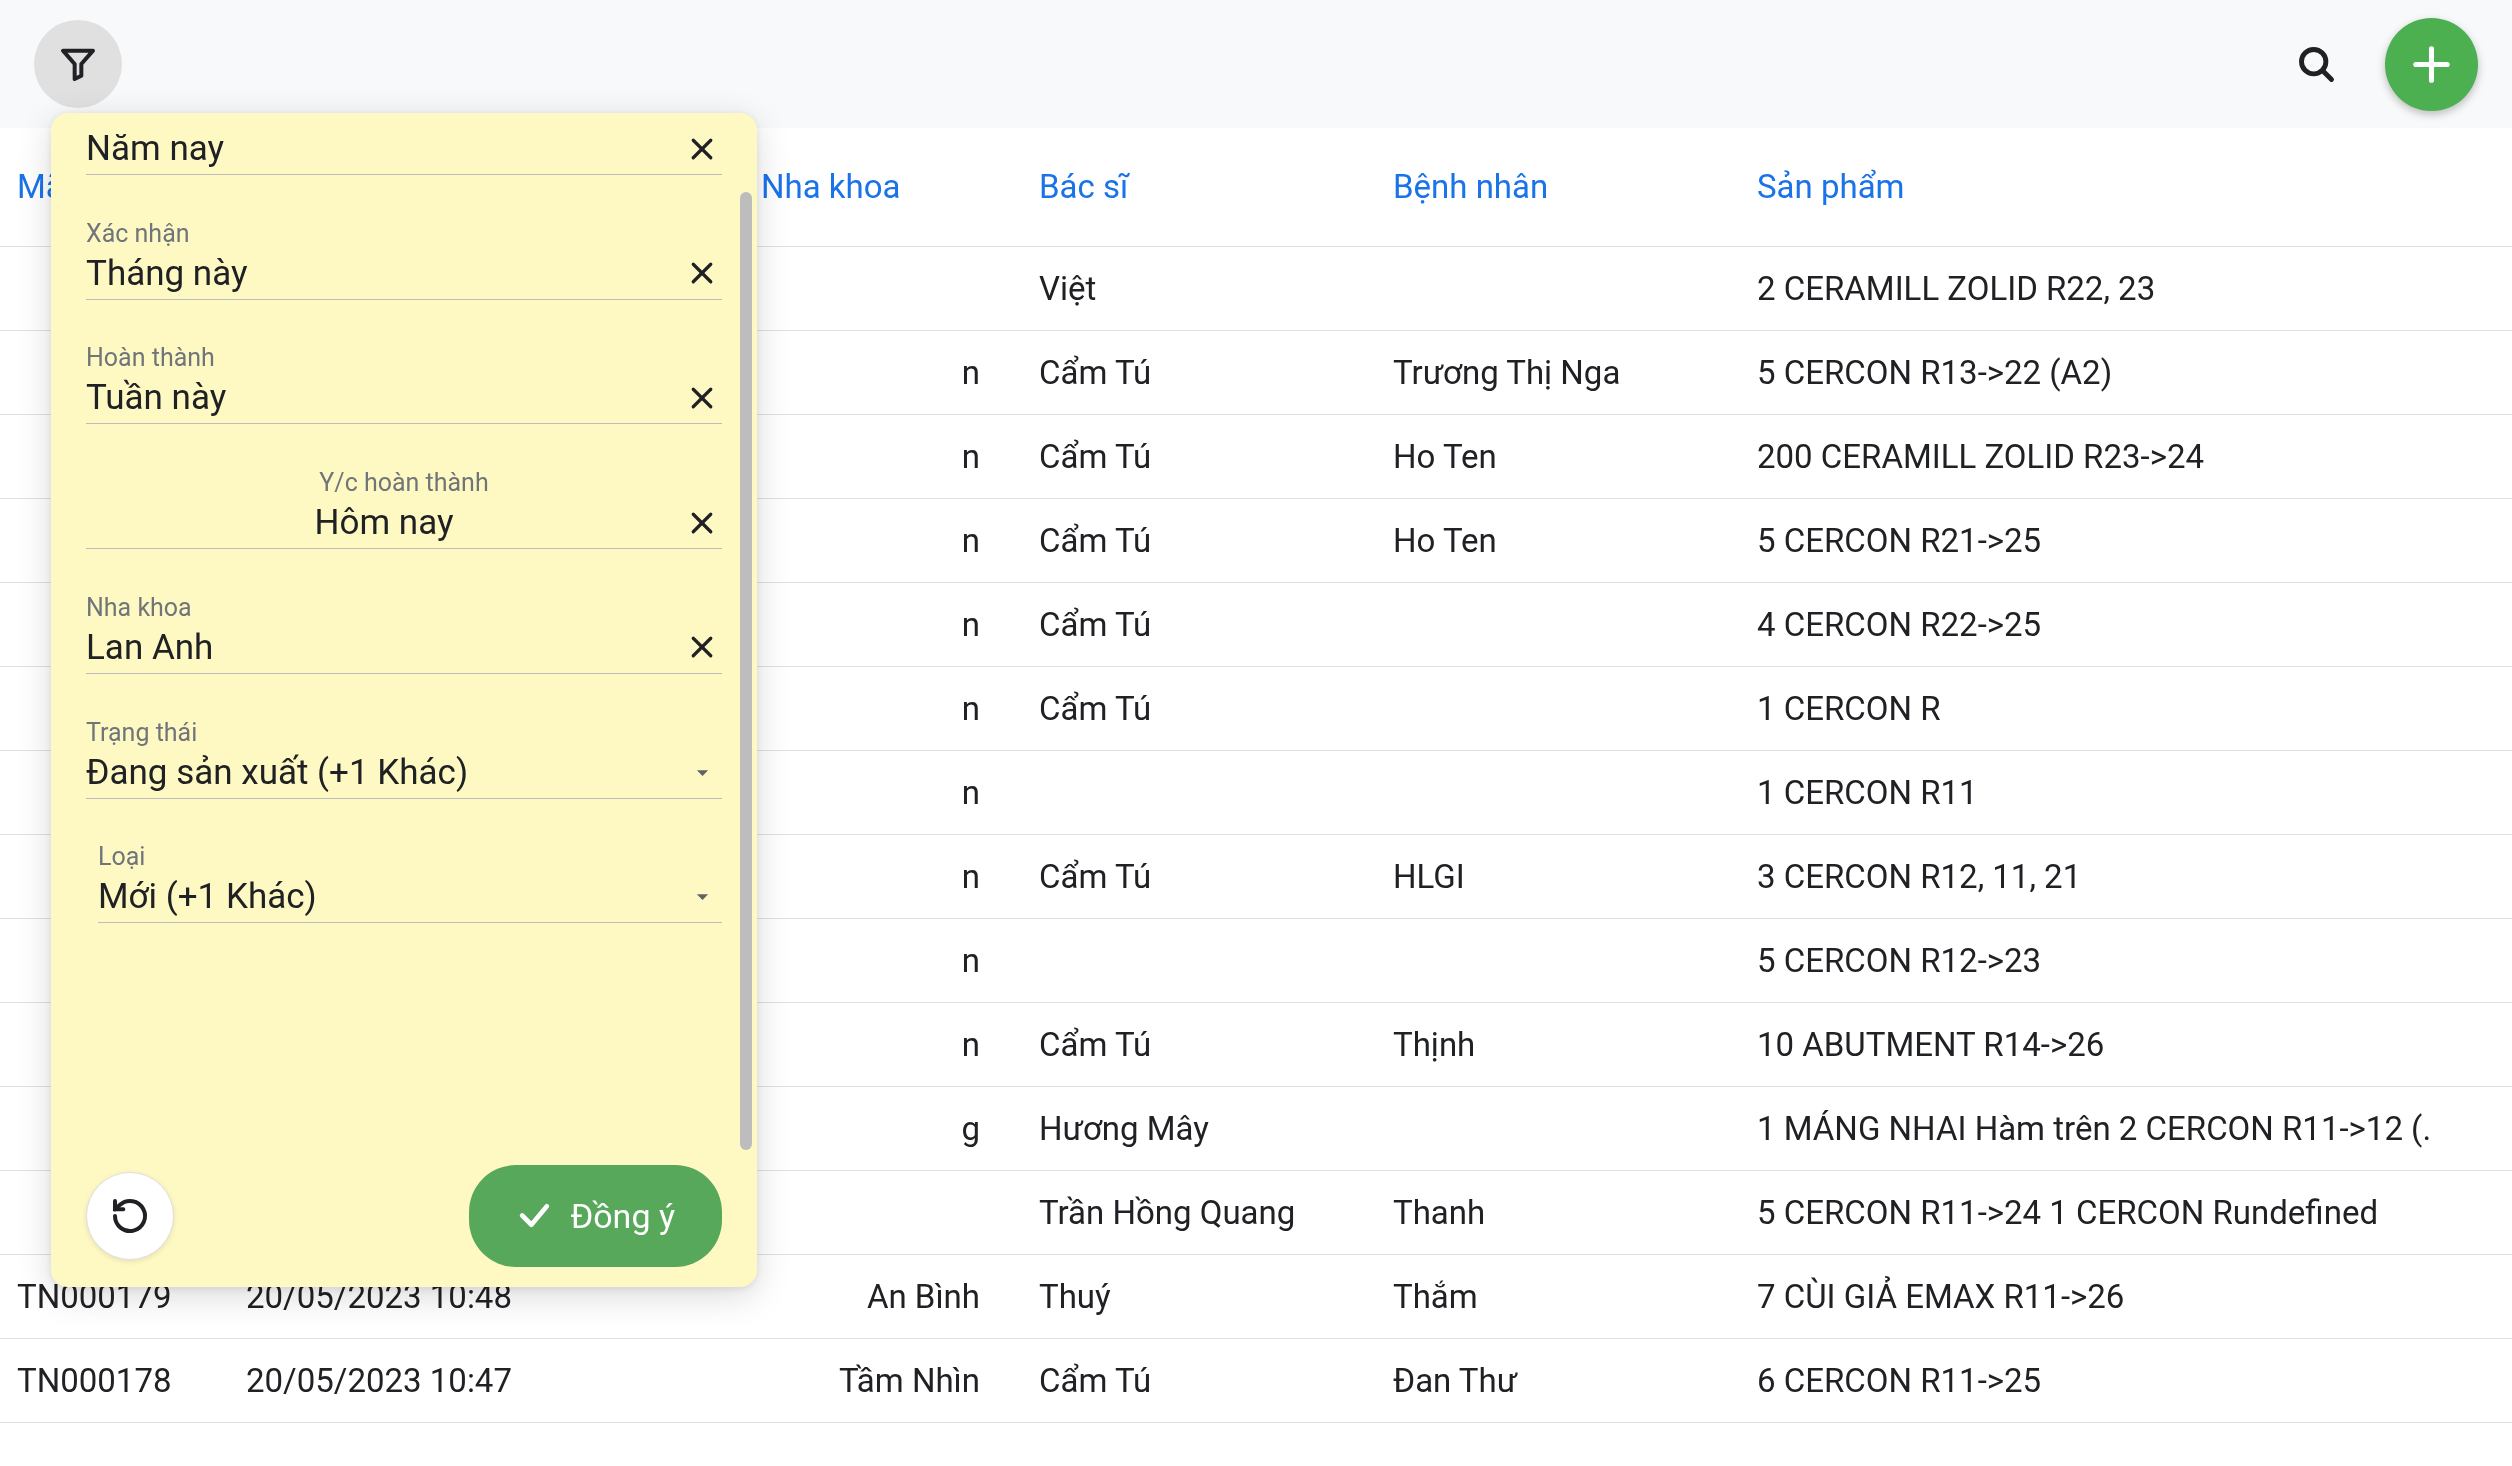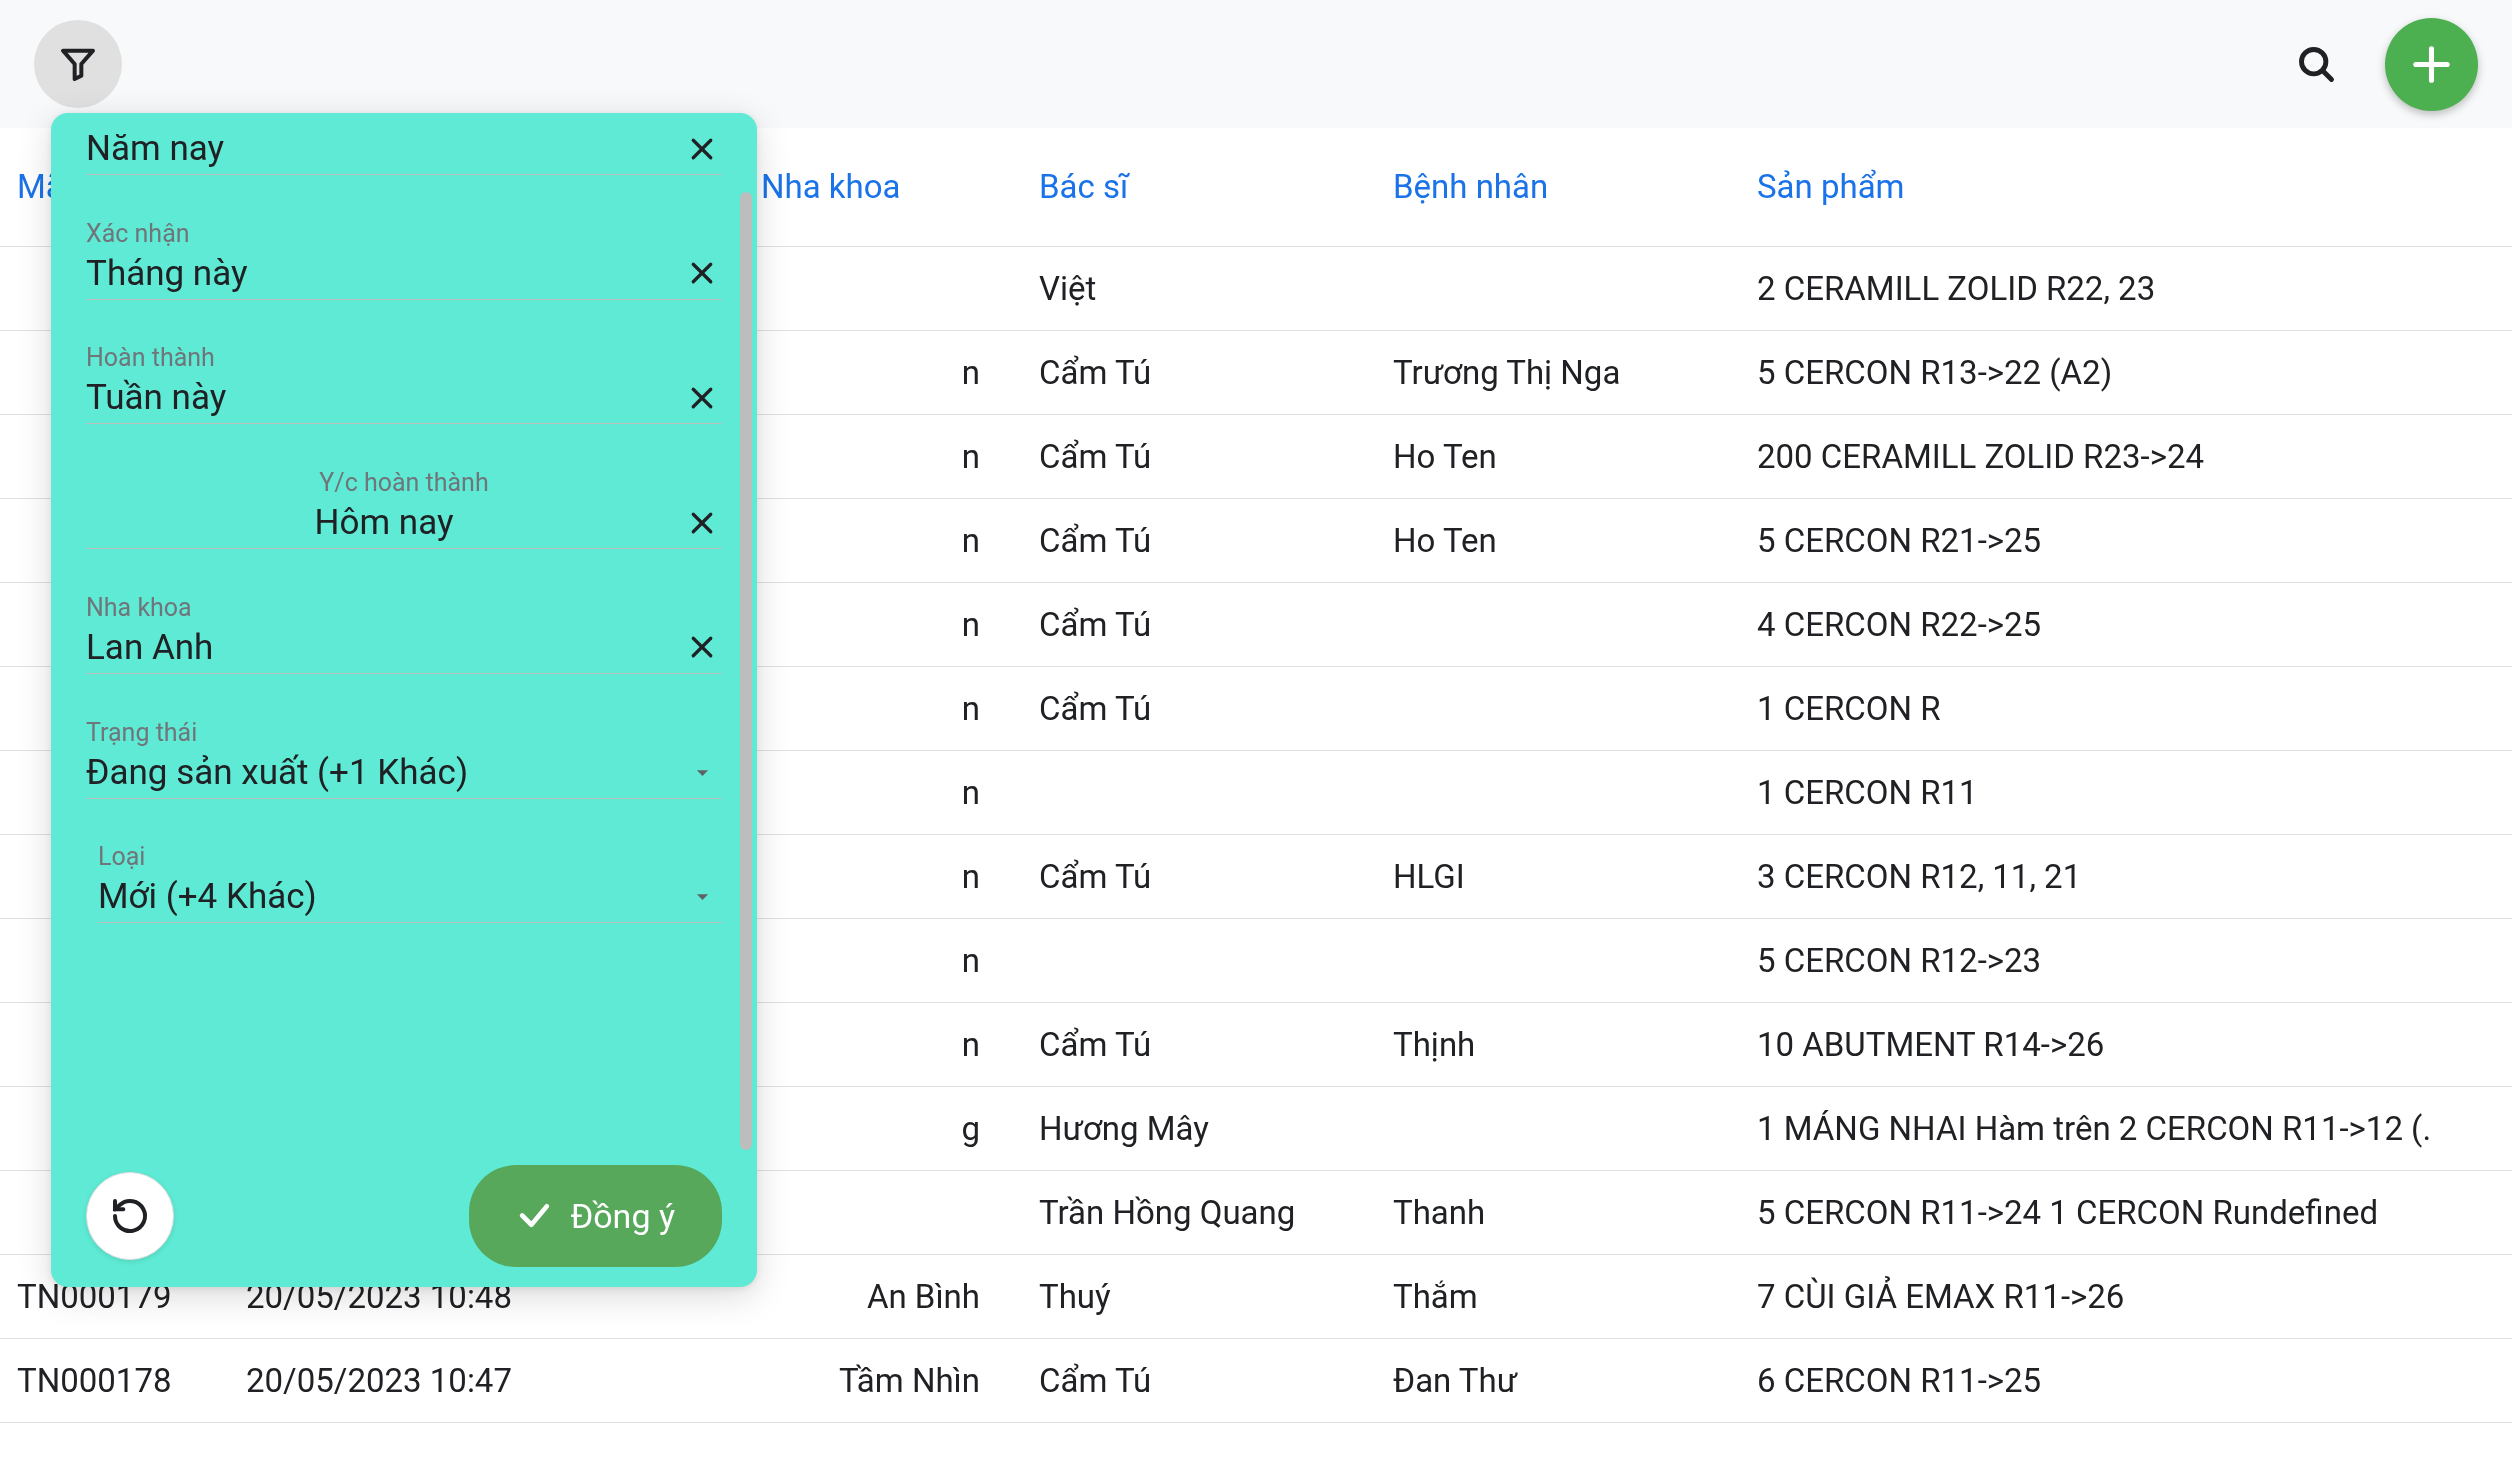--- a/index.html
+++ b/index.html
@@ -96,21 +96,21 @@
   .col-pat   { width: 364px; }
   .col-prod  { width: auto; }
 
   
   .filter-panel {
     position: absolute;
     top: 113px;
     left: 51px;
     width: 706px;
     height: 1174px;
-    background: #5eead4;
+    background: #fef9c3;
     border-radius: 17px;
     box-shadow: 0 8.4px 34px rgba(0,0,0,0.15), 0 1.7px 6.7px rgba(0,0,0,0.08);
     display: flex;
     flex-direction: column;
     z-index: 10;
   }
   .filter-scroll {
     flex: 1;
     overflow: hidden;
     position: relative;
@@ -420,21 +420,21 @@
             <span class="drop-caret">
               <svg width="27" height="27" viewBox="0 0 24 24">
                 <path fill="#5f6368" d="M7 10l5 5 5-5z"></path>
               </svg>
             </span>
           </div>
         </div>
         <div class="field" style="margin-top: 37px; margin-left: 12px;">
           <span class="label">Loại</span>
           <div class="value-row">
-            <span class="val">Mới (+4 Khác)</span>
+            <span class="val">Mới (+1 Khác)</span>
             <span class="drop-caret">
               <svg width="27" height="27" viewBox="0 0 24 24">
                 <path fill="#5f6368" d="M7 10l5 5 5-5z"></path>
               </svg>
             </span>
           </div>
         </div>
       </div>
     <div class="panel-scrollbar"></div>
   </div>

